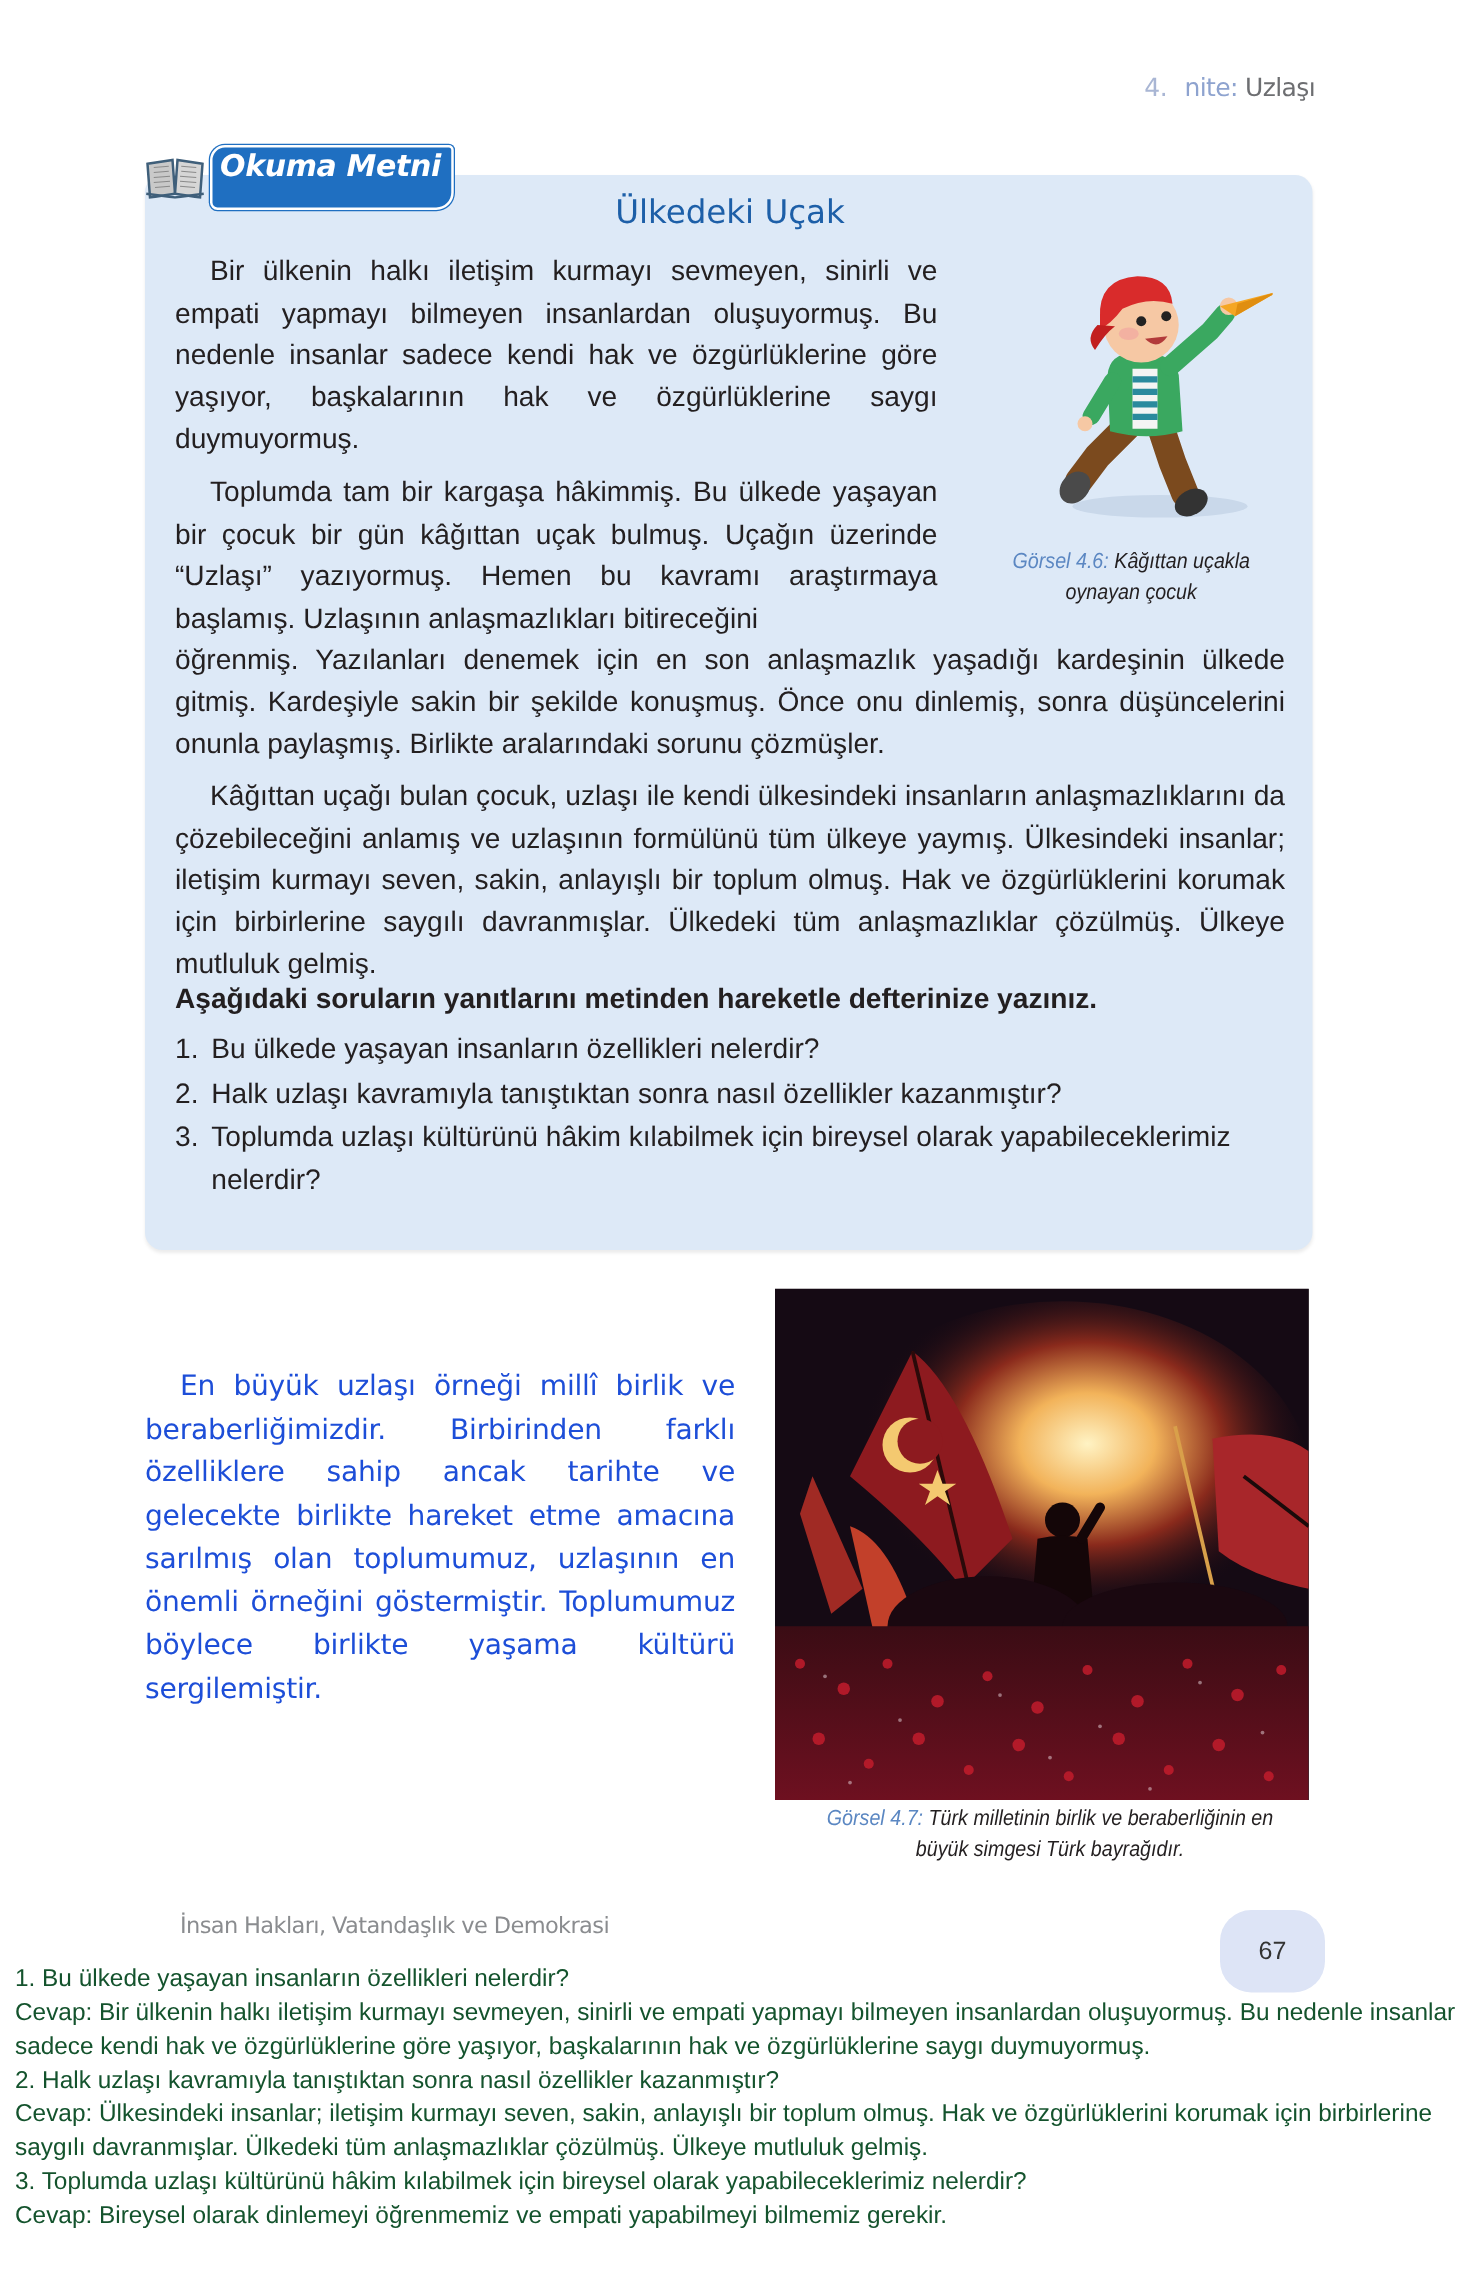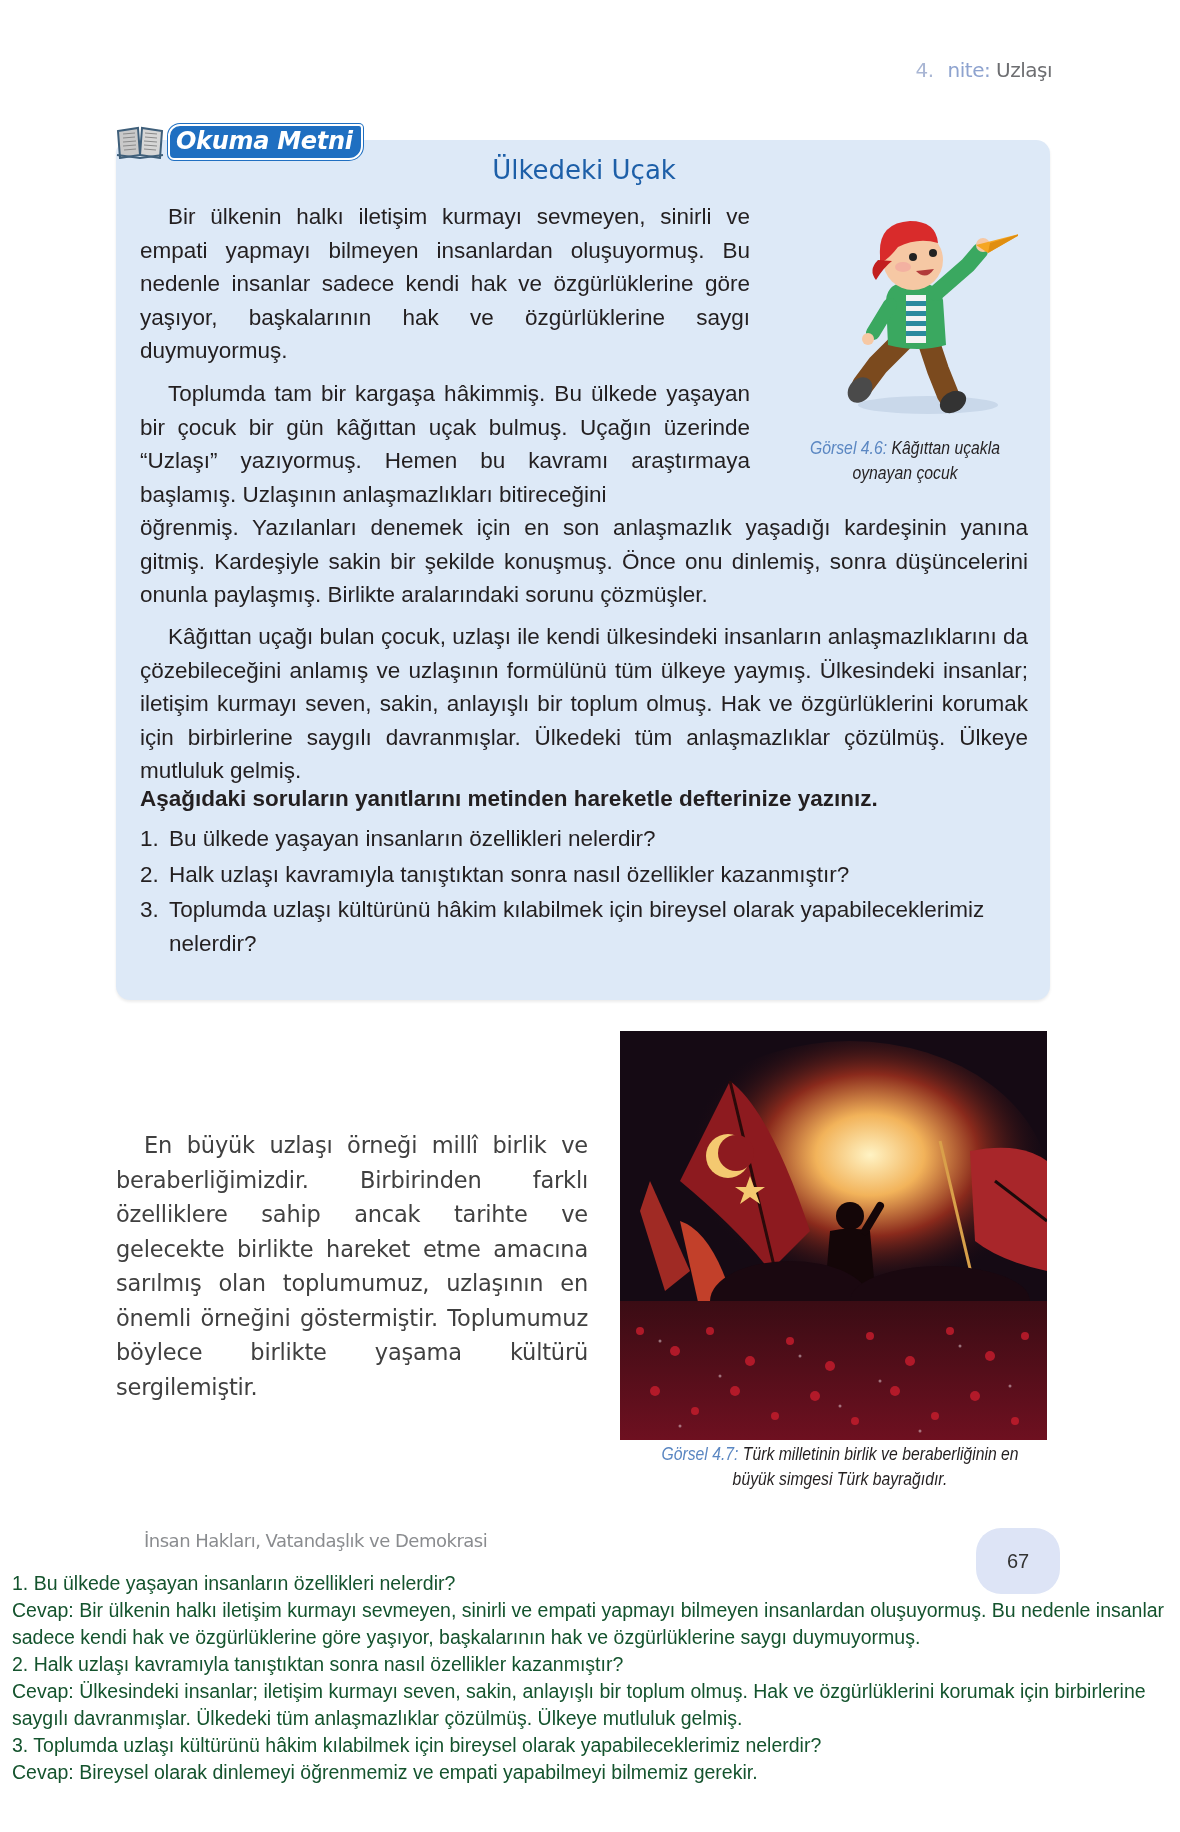--- a/index.html
+++ b/index.html
@@ -8,21 +8,21 @@
 
   .unit-header { position: absolute; top: 58px; right: 128px; font-size: 20px; color: #8a8c8f; font-family: "DejaVu Sans", sans-serif; letter-spacing: -0.5px; }
   .unit-header .num { color: #a9b6d4; margin-right: 14px; }
   .unit-header .nite { color: #8ea3cf; }
   .unit-header .topic { color: #6d6e71; }
 
   .reading-box { position: absolute; left: 116px; top: 140px; width: 934px; height: 860px; background: #dde9f7; border-radius: 14px; box-shadow: 0 2px 3px rgba(0,0,0,0.08); }
 
   .badge { position: absolute; left: 116px; top: 124px; height: 36px; display: flex; align-items: center; z-index: 2; }
   .book-icon { width: 48px; height: 34px; position: relative; margin-right: 4px; }
-  .badge-label { background: #1f6fc1; color: #fff; font-style: italic; font-weight: bold; font-size: 24px; padding: 1px 8px 3px 6px; border-radius: 12px 4px 14px 6px; border: 2px solid #ffffff; box-shadow: 0 0 0 1px #1f6fc1; letter-spacing: -0.3px; font-family: "DejaVu Sans", sans-serif; }
+  .badge-label { background: #1f6fc1; color: #fff; font-style: italic; font-weight: bold; font-size: 24px; padding: 1px 8px 19px 6px; border-radius: 12px 4px 14px 6px; border: 2px solid #ffffff; box-shadow: 0 0 0 1px #1f6fc1; letter-spacing: -0.3px; font-family: "DejaVu Sans", sans-serif; }
 
   .story-title { position: absolute; top: 155px; left: 0; width: 1168px; text-align: center; font-size: 26px; color: #1d5fa8; font-family: "DejaVu Sans", sans-serif; }
 
   .para { position: absolute; font-size: 22.5px; line-height: 33.5px; color: #231f20; text-align: justify; font-family: "Liberation Sans", sans-serif; }
   .para .indent { display: inline-block; width: 28px; }
 
   .p1 { left: 140px; top: 200px; width: 610px; }
   .p2 { left: 140px; top: 377px; width: 610px; }
   .p2b { left: 140px; top: 511px; width: 888px; }
   .p3 { left: 140px; top: 620px; width: 888px; }
@@ -31,21 +31,21 @@
   .questions { position: absolute; left: 140px; top: 822px; width: 888px; font-size: 22.5px; line-height: 33.5px; list-style: none; }
   .questions li { display: flex; margin-bottom: 2px; }
   .questions .qn { width: 29px; flex-shrink: 0; }
 
   .illustration { position: absolute; left: 818px; top: 205px; width: 200px; height: 215px; }
   .caption { position: absolute; font-style: italic; font-size: 17.5px; line-height: 25px; text-align: center; color: #231f20; font-family: "Liberation Sans", sans-serif; transform: scaleX(0.9); transform-origin: center; }
   .caption .ref { color: #5b87c2; }
   .cap1 { left: 775px; top: 436px; width: 260px; }
   .cap2 { left: 620px; top: 1442px; width: 440px; }
 
-  .lower-text { position: absolute; left: 116px; top: 1128px; width: 472px; font-size: 22.5px; line-height: 34.5px; text-align: justify; font-family: "DejaVu Sans", sans-serif; letter-spacing: -0.2px; color: #404040; }
+  .lower-text { position: absolute; left: 116px; top: 1092px; width: 472px; font-size: 22.5px; line-height: 34.5px; text-align: justify; font-family: "DejaVu Sans", sans-serif; letter-spacing: -0.2px; color: #1d4ed8; }
 
   .photo { position: absolute; left: 620px; top: 1031px; width: 427px; height: 409px; overflow: hidden; background: #140a12; }
 
   .footer-title { position: absolute; left: 144px; top: 1530px; font-size: 18px; color: #8a8c8f; font-family: "DejaVu Sans", sans-serif; letter-spacing: -0.5px; }
   .page-num { position: absolute; left: 976px; top: 1528px; width: 84px; height: 66px; background: #dde4f6; border-radius: 25px 25px 25px 25px; display: flex; align-items: center; justify-content: center; font-size: 20px; color: #333; }
 
   .answers { position: absolute; left: 12px; top: 1570px; width: 1160px; font-size: 19.5px; line-height: 27px; color: #14532d; font-family: "Liberation Sans", sans-serif; }
   .answers p { margin: 0; }
 </style>
 </head>
@@ -77,21 +77,21 @@
       <path d="M1 30 L24 33 L47 30" fill="none" stroke="#3f5f7a" stroke-width="2"></path>
     </svg>
   </span>
   <span class="badge-label">Okuma Metni</span>
 </div>
 
 <div class="story-title">Ülkedeki Uçak</div>
 
 <p class="para p1"><span class="indent"></span><span>Bir ülkenin halkı iletişim kurmayı sevmeyen, sinirli ve empati yapmayı bilmeyen insanlardan oluşuyormuş. Bu nedenle insanlar sadece kendi hak ve özgürlüklerine göre yaşıyor, başkalarının hak ve özgürlüklerine saygı duymuyormuş.</span></p>
 <p class="para p2"><span class="indent"></span><span>Toplumda tam bir kargaşa hâkimmiş. Bu ülkede yaşayan bir çocuk bir gün kâğıttan uçak bulmuş. Uçağın üzerinde “Uzlaşı” yazıyormuş. Hemen bu kavramı araştırmaya başlamış. Uzlaşının anlaşmazlıkları bitireceğini</span></p>
-<p class="para p2b">öğrenmiş. Yazılanları denemek için en son anlaşmazlık yaşadığı kardeşinin yanına gitmiş. Kardeşiyle sakin bir şekilde konuşmuş. Önce onu dinlemiş, sonra düşüncelerini onunla paylaşmış. Birlikte aralarındaki sorunu çözmüşler.</p>
+<p class="para p2b">öğrenmiş. Yazılanları denemek için en son anlaşmazlık yaşadığı kardeşinin ülkede gitmiş. Kardeşiyle sakin bir şekilde konuşmuş. Önce onu dinlemiş, sonra düşüncelerini onunla paylaşmış. Birlikte aralarındaki sorunu çözmüşler.</p>
 <p class="para p3"><span class="indent"></span><span>Kâğıttan uçağı bulan çocuk, uzlaşı ile kendi ülkesindeki insanların anlaşmazlıklarını da çözebileceğini anlamış ve uzlaşının formülünü tüm ülkeye yaymış. Ülkesindeki insanlar; iletişim kurmayı seven, sakin, anlayışlı bir toplum olmuş. Hak ve özgürlüklerini korumak için birbirlerine saygılı davranmışlar. Ülkedeki tüm anlaşmazlıklar çözülmüş. Ülkeye mutluluk gelmiş.</span></p>
 
 <div class="illustration">
   <svg width="200" height="215" viewBox="0 0 200 215">
     <ellipse cx="110" cy="200" rx="70" ry="9" fill="#c9d8ea"></ellipse>
 
     <path d="M85 135 L60 160 L45 180" stroke="#7b4a1e" stroke-width="22" fill="none" stroke-linecap="round"></path>
     <path d="M110 135 L120 165 L130 190" stroke="#7b4a1e" stroke-width="22" fill="none" stroke-linecap="round"></path>
     <ellipse cx="42" cy="185" rx="11" ry="14" fill="#4a4a4a" transform="rotate(40 42 185)"></ellipse>
     <ellipse cx="135" cy="197" rx="14" ry="10" fill="#333" transform="rotate(-30 135 197)"></ellipse>

